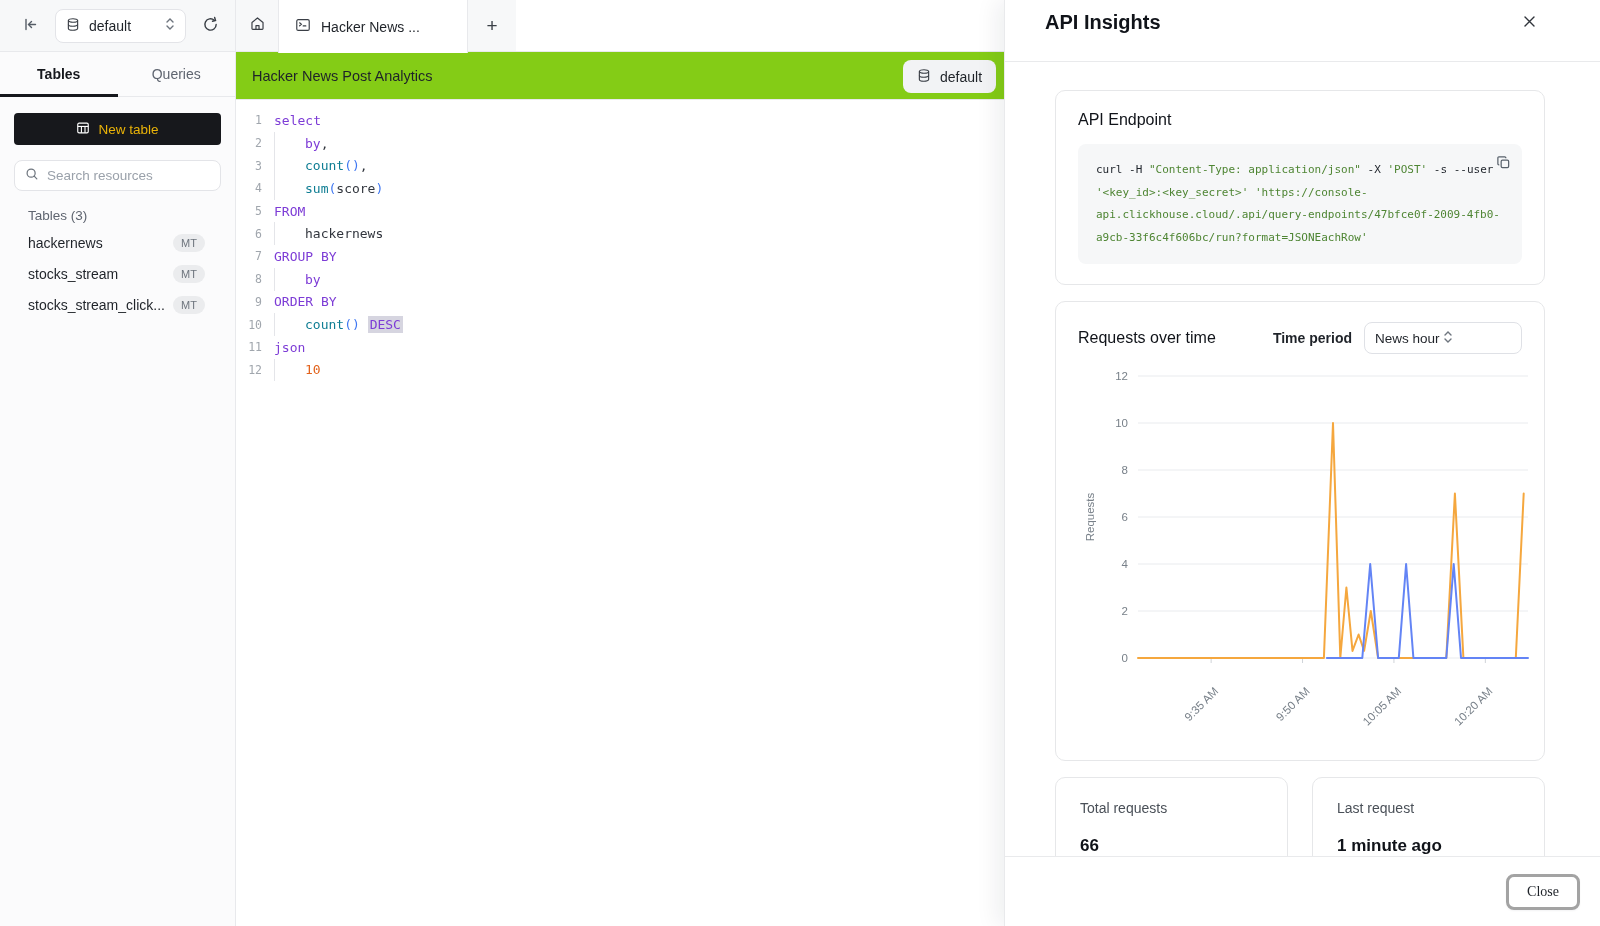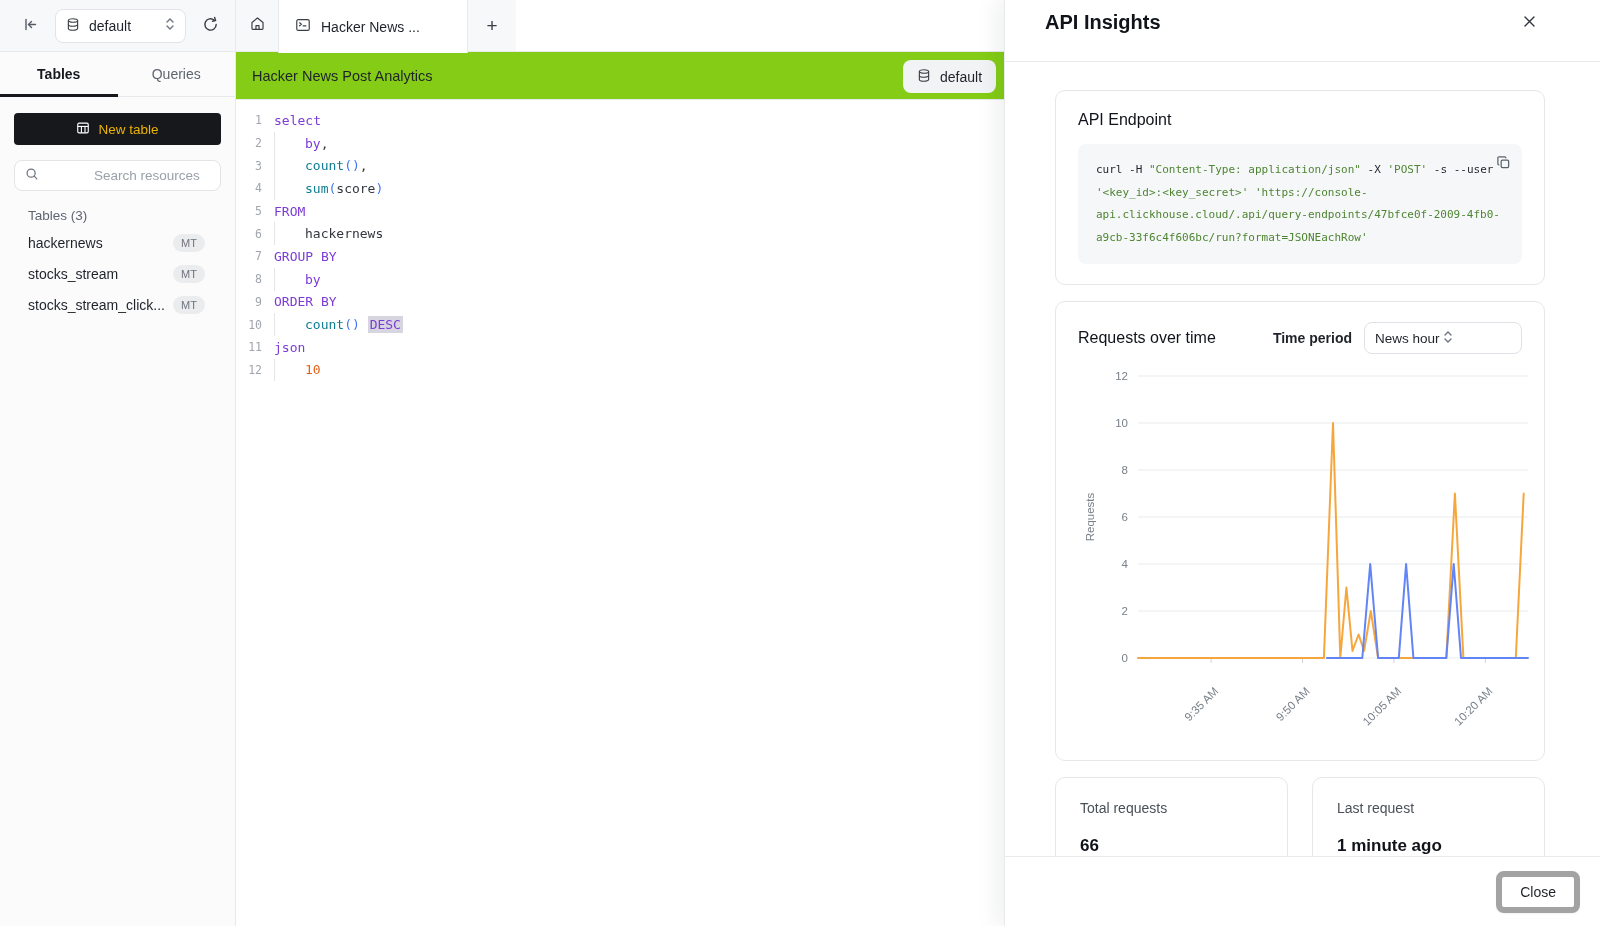--- a/index.html
+++ b/index.html
@@ -12,21 +12,21 @@
   .sidebar-top { height:52px; background:#f7f8f9; border-bottom:1px solid #e8e9ec; display:flex; align-items:center; padding:0 14px 0 20px; gap:14px; }
   .icon-btn { background:none; border:none; cursor:pointer; display:flex; align-items:center; justify-content:center; color:#555c66; padding:2px; }
   .db-select { height:34px; flex:1; background:#fff; border:1px solid #e3e4e8; border-radius:8px; display:flex; align-items:center; gap:9px; padding:0 10px; cursor:pointer; font-size:14px; color:#1f2329; }
   .db-select .spacer { flex:1; }
   .sidebar-tabs { height:45px; display:flex; border-bottom:1px solid #e8e9ec; background:#fbfbfc; }
   .side-tab { width:50%; display:flex; align-items:center; justify-content:center; font-size:14px; color:#5f6570; cursor:pointer; position:relative; }
   .side-tab.active { color:#16181d; font-weight:600; }
   .side-tab.active::after { content:""; position:absolute; left:0; right:0; bottom:-1px; height:3px; background:#16181d; }
   .new-table-btn { margin:16px 14px 0 14px; height:32px; background:#17181c; color:#eab308; border:none; border-radius:4px; font-size:13.5px; font-family:inherit; display:flex; align-items:center; justify-content:center; gap:8px; cursor:pointer; }
   .search-box { margin:15px 14px 0 14px; height:31px; background:#fff; border:1px solid #e3e4e8; border-radius:8px; display:flex; align-items:center; gap:8px; padding:0 10px; }
-  .search-box input { border:none; outline:none; flex:1; font-size:13.5px; font-family:inherit; color:#1f2329; background:transparent;margin-left:47px; }
+  .search-box input { border:none; outline:none; flex:1; font-size:13.5px; font-family:inherit; color:#1f2329; background:transparent; }
   .search-box input::placeholder { color:#9aa1aa; }
   .section-label { margin:17px 14px 4px 28px; font-size:13.5px; color:#5f6570; }
   .table-row { height:31px; display:flex; align-items:center; padding:0 30px 0 28px; cursor:pointer; }
   .table-row .tname { flex:1; font-size:14px; color:#1f2329; white-space:nowrap; overflow:hidden; }
   .badge { background:#ebecee; color:#6e757e; font-size:11px; padding:3px 8px; border-radius:999px; }
 
   
   .main { flex:1; display:flex; flex-direction:column; min-width:0; background:#fff; }
   .tabstrip { height:52px; display:flex; background:#f7f8f9; border-bottom:1px solid #e8e9ec; }
   .home-btn { width:42px; height:100%; display:flex; align-items:center; justify-content:center; cursor:pointer; color:#3a3f46; }
@@ -65,21 +65,21 @@
   .chart-head { display:flex; align-items:center; }
   .chart-head .card-h { flex:1; }
   .tp-label { font-size:14px; font-weight:600; color:#1f2329; margin-right:12px; }
   .tp-select { width:158px; height:32px; border:1px solid #dfe1e6; border-radius:8px; background:#fff; display:flex; align-items:center; padding:0 10px; font-size:13.5px; color:#1f2329; cursor:pointer; }
   .tp-select span { flex:1; }
   .stats { display:flex; gap:24px; margin-top:16px; }
   .stat-card { flex:1; padding:22px 24px 24px 24px; }
   .stat-label { font-size:14px; color:#4a5058; display:block; }
   .stat-value { font-size:17px; font-weight:700; color:#101319; display:block; margin-top:20px; }
   .panel-footer { flex:0 0 70px; border-top:1px solid #e9eaec; display:flex; align-items:center; justify-content:flex-end; padding:0 20px; background:#fff; }
-  .close-btn { background:#fff; border:6px solid #a3a3a3; border-radius:8px; padding:7px 18px; font-size:14px; font-family:Liberation Sans, sans-serif; color:#1f2329; cursor:pointer; box-shadow:0 1px 2px rgba(16,24,40,.05); }
+  .close-btn { background:#fff; border:3px solid #a3a3a3; border-radius:8px; padding:7px 18px; font-size:14px; font-family:Liberation Serif, serif; color:#1f2329; cursor:pointer; box-shadow:0 1px 2px rgba(16,24,40,.05); }
   svg.chart { display:block; margin-top:4px; }
   .chart-txt { font-size:11.5px; fill:#788089; font-family:"Liberation Sans", sans-serif; }
 </style>
 </head>
 <body>
 
 <div class="app">
 
   <aside class="sidebar">
     <div class="sidebar-top">

